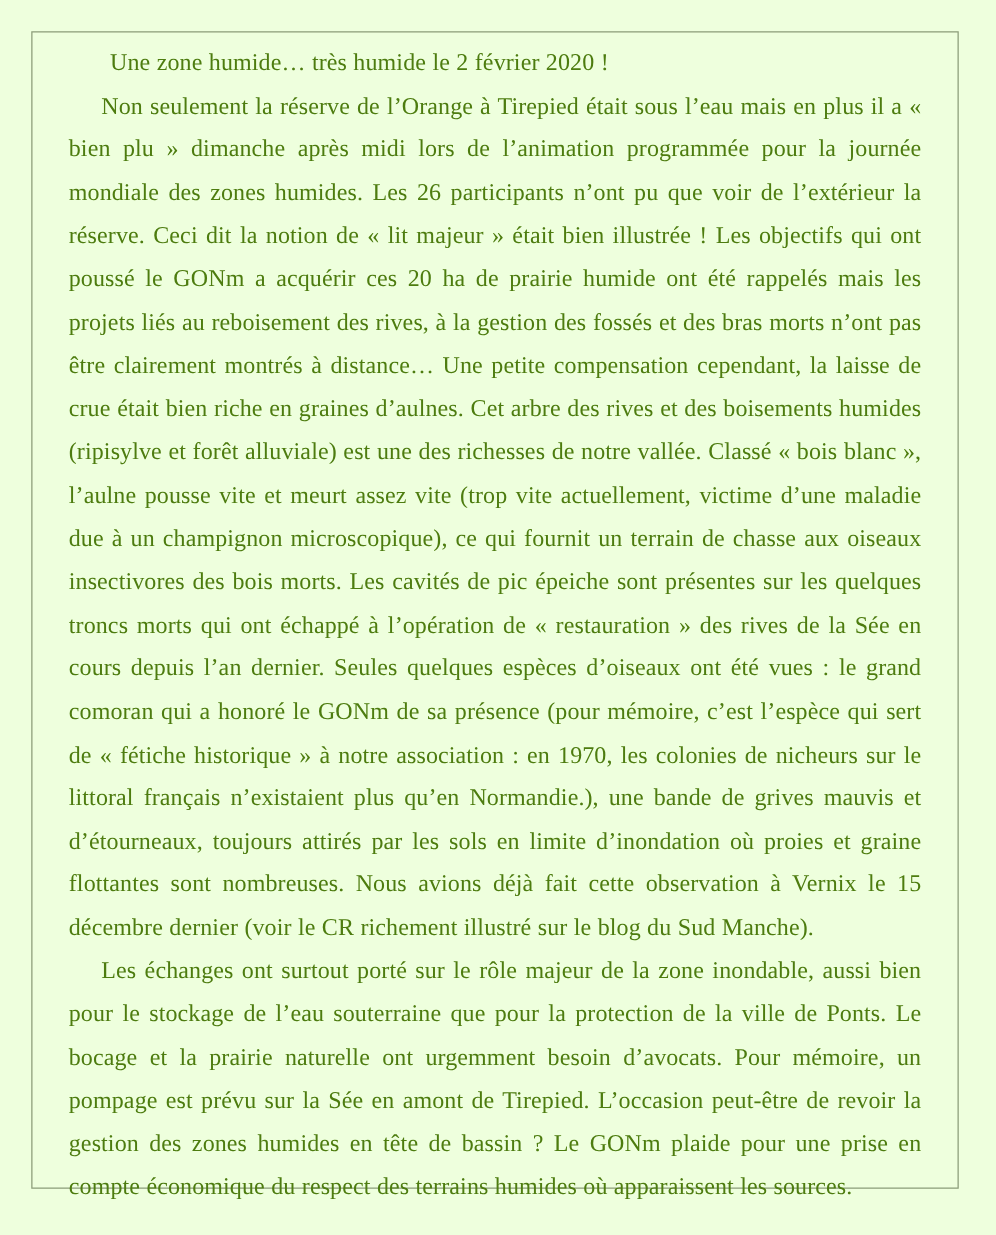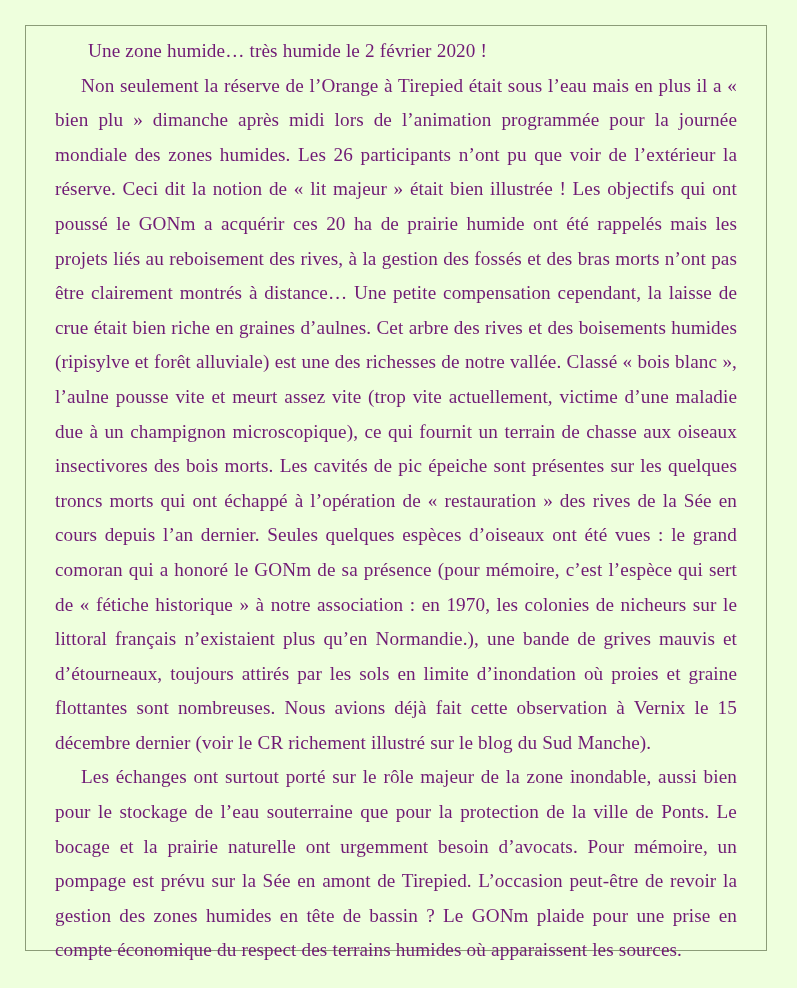--- a/index.html
+++ b/index.html
@@ -42,21 +42,21 @@
     top: 8px;
     width: 682px;
     box-sizing: border-box;
   }
 
   p.para {
     margin: 0;
     padding: 0;
     font-size: 19.2px;
     line-height: 34.6px;
-    color: #701a75;
+    color: #4d7c0f;
     text-align: justify;
     text-justify: inter-word;
     text-indent: 26px;
     letter-spacing: 0.005em;
     word-spacing: 0.01em;
     -webkit-font-smoothing: antialiased;
   }
 
   p.para.title-line {
     text-indent: 33px;

